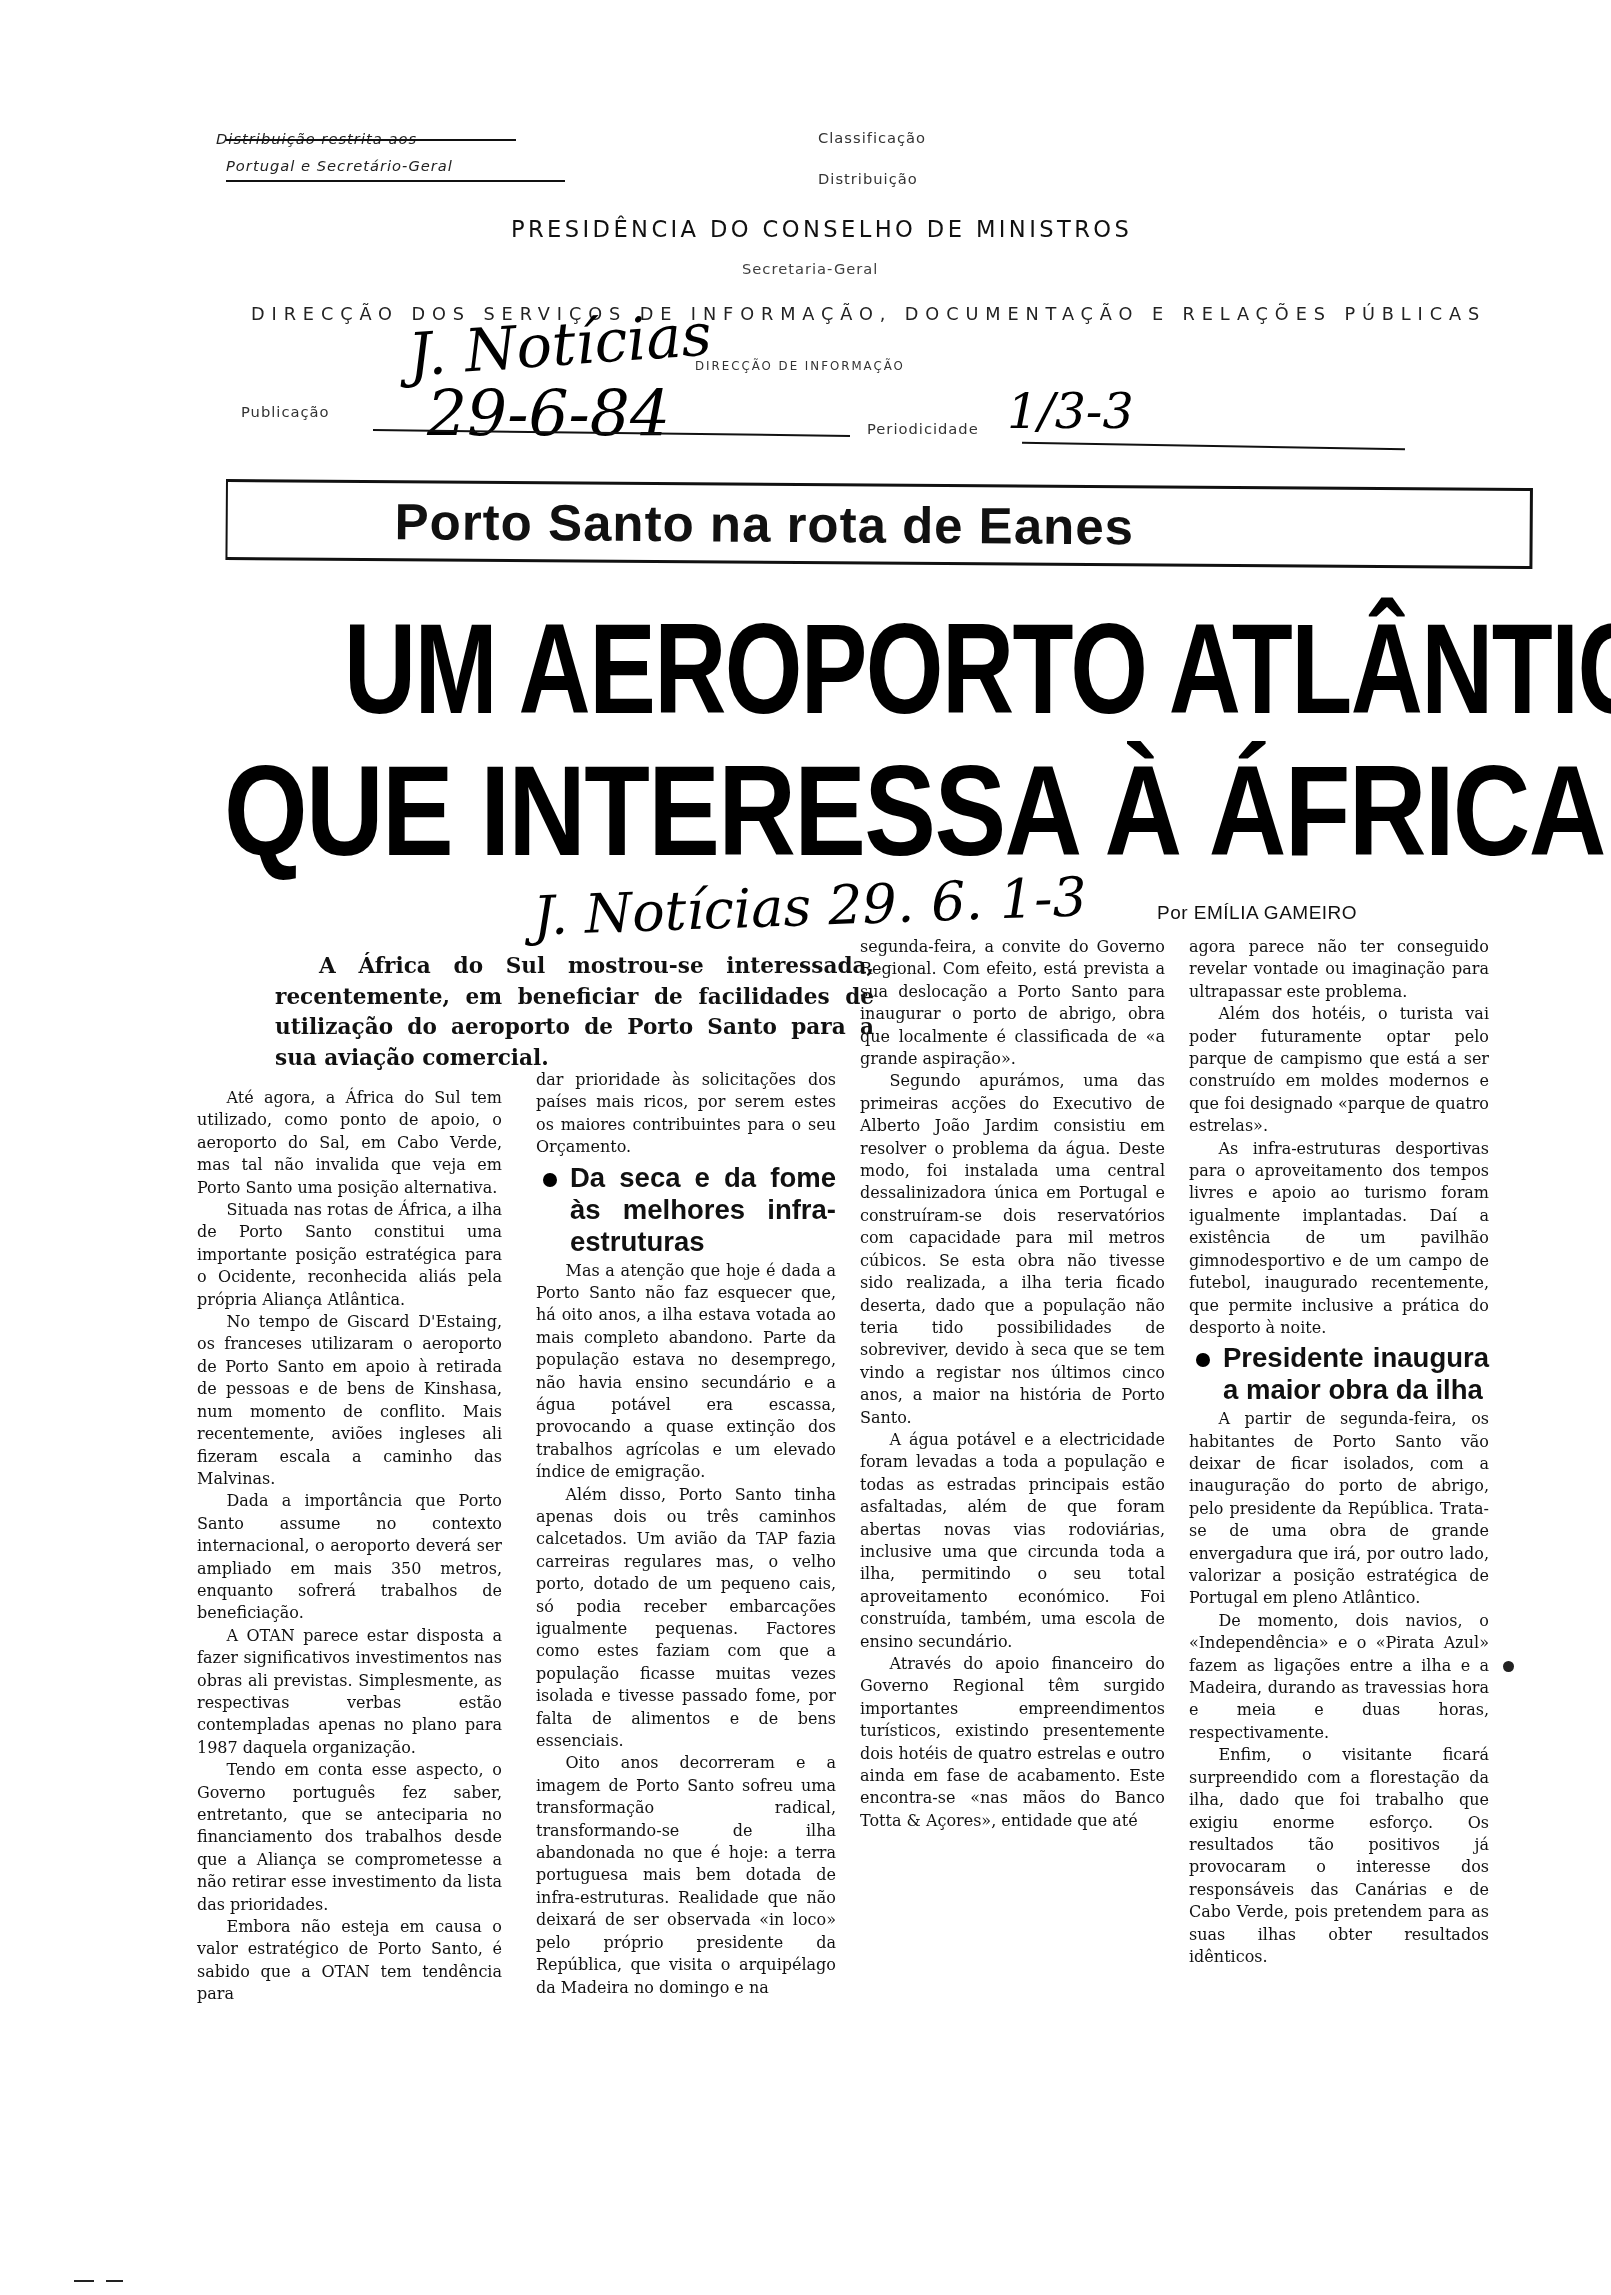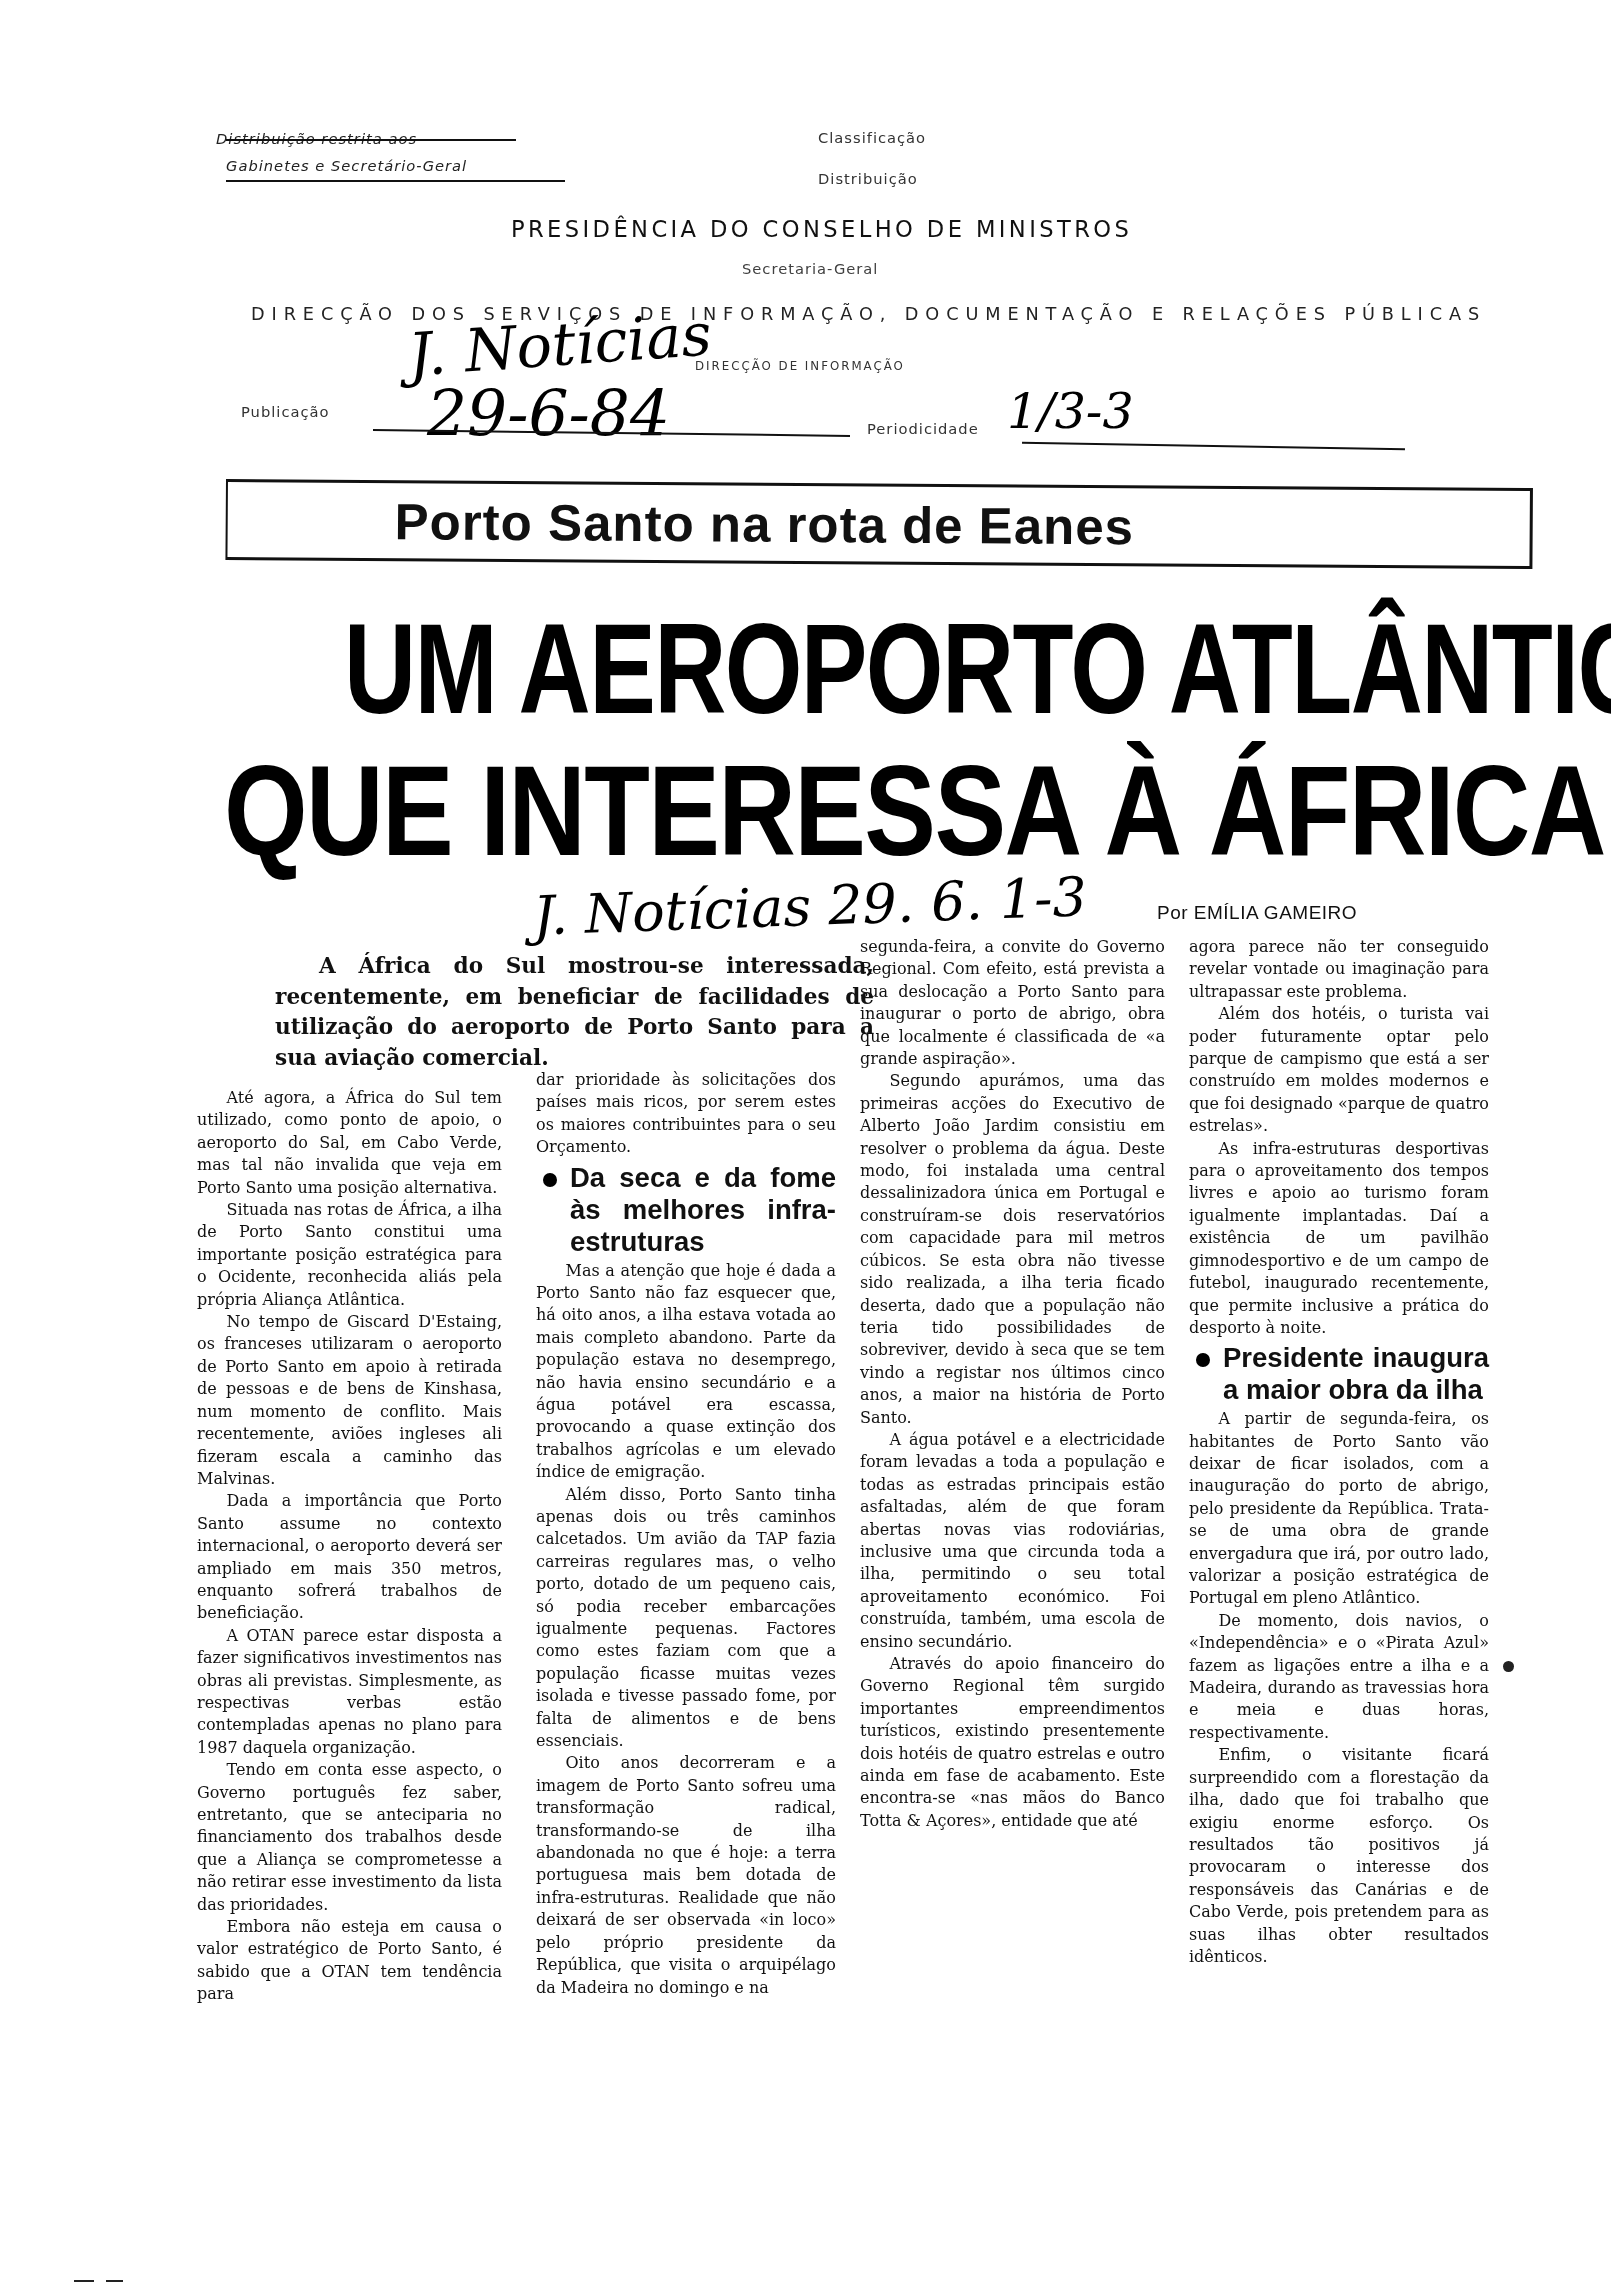--- a/index.html
+++ b/index.html
@@ -25,21 +25,21 @@
   .subhead { font-family:Liberation Sans, sans-serif; font-weight:bold; font-size:27.5px; line-height:32px; margin:2.9px 0 2px 0; display:flex; }
   .bullet { width:34px; flex:0 0 34px; }
   .bullet span { display:inline-block; width:13.8px; height:13.8px; border-radius:50%; background:#000; margin-left:6.9px; }
   .speck { position:absolute; background:#222; }
 </style>
 </head>
 <body>
 
 <div class="abs hdr-small" style="left:216px;top:115px;margin-top:15px;">Distribuição restrita aos</div>
 <div class="abs hdr-ul" style="left:226px;top:139px;width:290px;"></div>
-<div class="abs hdr-small" style="left:226px;top:157px;">Gabinetes e Secretário-Geral</div>
+<div class="abs hdr-small" style="left:226px;top:157px;">Portugal e Secretário-Geral</div>
 <div class="abs hdr-ul" style="left:226px;top:180px;width:339px;"></div>
 
 <div class="abs hdr-label" style="left:818px;top:129px;">Classificação</div>
 <div class="abs hdr-label" style="left:818px;top:170px;">Distribuição</div>
 
 <div class="abs presidencia" style="left:511px;top:216px;">PRESIDÊNCIA DO CONSELHO DE MINISTROS</div>
 <div class="abs secgeral" style="left:742px;top:260px;">Secretaria-Geral</div>
 <div class="abs direccao" style="left:251px;top:304px;">DIRECÇÃO DOS SERVIÇOS DE INFORMAÇÃO, DOCUMENTAÇÃO E RELAÇÕES PÚBLICAS</div>
 
 <div class="abs handwrite" style="left:408px;top:310px;font-size:59px;transform:rotate(-4deg);">J. Notícias</div>

